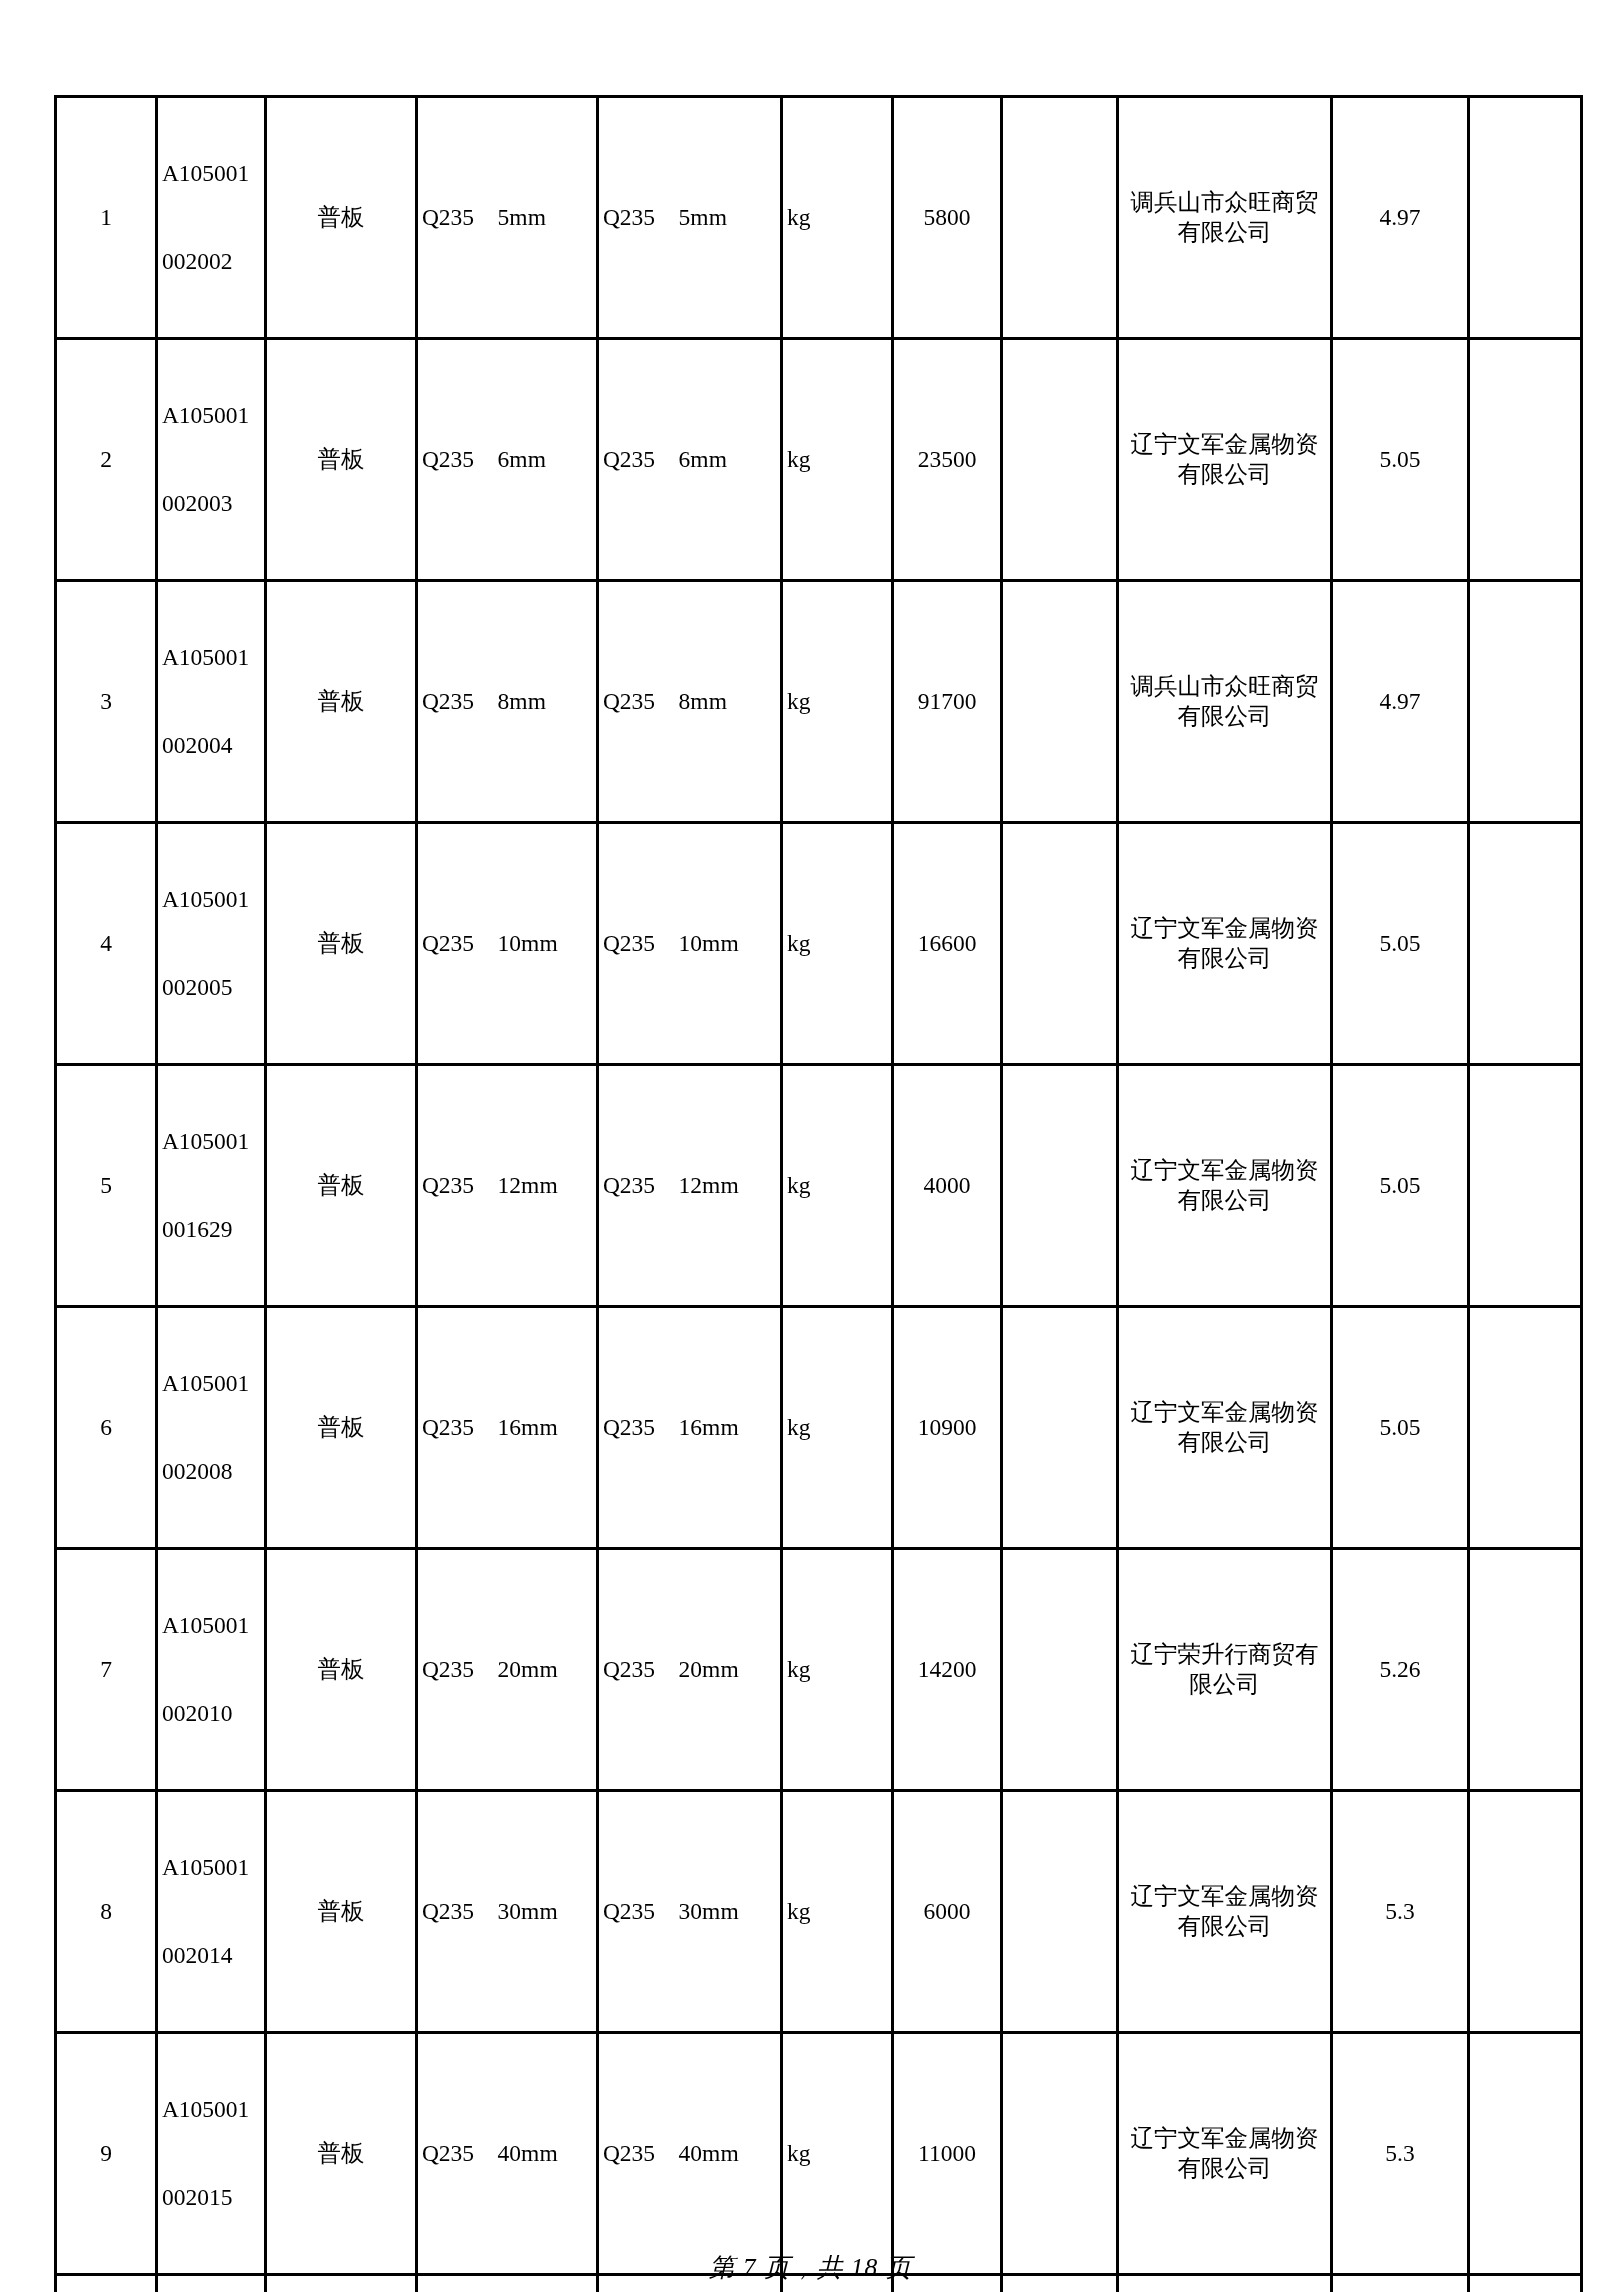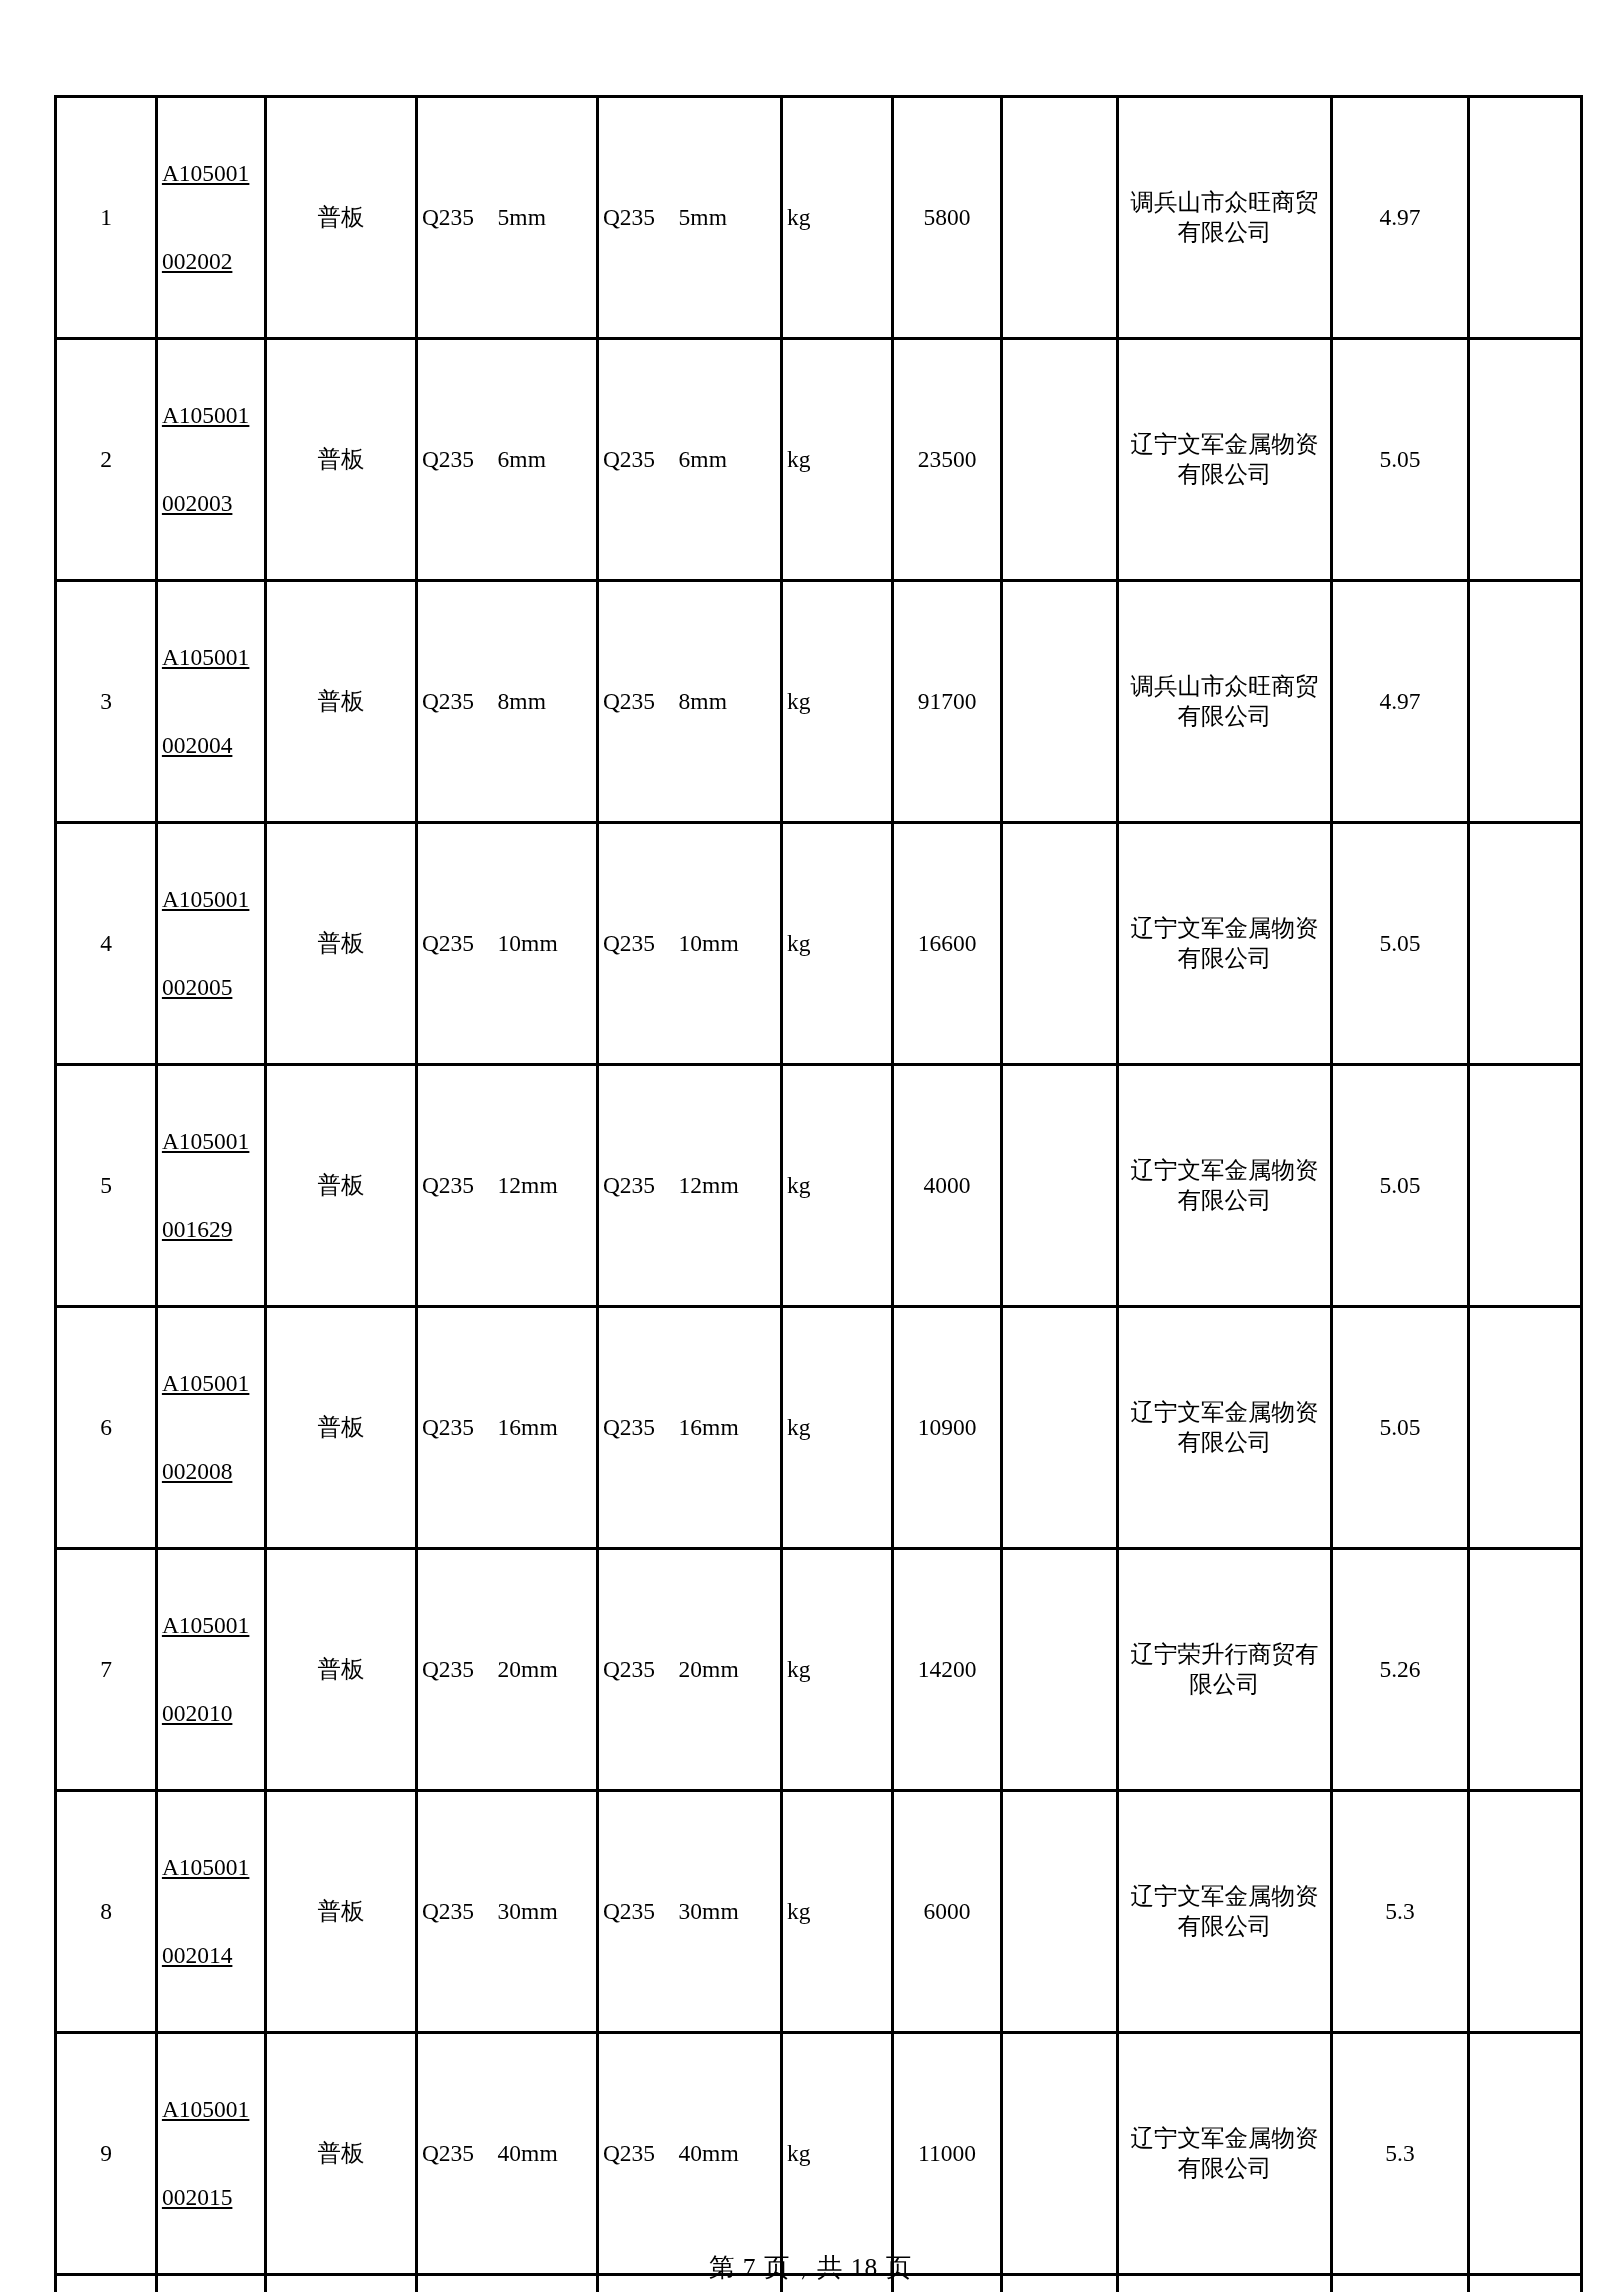--- a/index.html
+++ b/index.html
@@ -32,29 +32,30 @@
   }
   table.grid tr { height: 96px; }
   td.c-seq      { text-align: center; }
   td.c-code     { text-align: left; padding-left: 5.9px; }
   td.c-name     { text-align: center; padding-left: 6.9px; font-size: 25.5px; }
   td.c-spec     { text-align: left; padding-left: 4.9px; margin-top: 6px; }
   td.c-unit     { text-align: left; }
   td.c-qty      { text-align: center; }
   td.c-supplier { text-align: center; font-size: 25.5px; padding: 2px 5.9px; line-height: 1.35; }
   td.c-price    { text-align: center; }
-  .code-line { display: block; text-decoration: underline; }
+  .code-line { display: block; }
   .footer {
     position: absolute;
     left: 0;
     top: 2250px;
     width: 1621px;
     text-align: center;
     font-size: 25.5px;
     letter-spacing: 1px;
+    font-style: italic;
   }
 </style>
 </head>
 <body>
 
 <div class="page">
 
   <table class="grid">
     <colgroup>
       <col style="width:101px">

